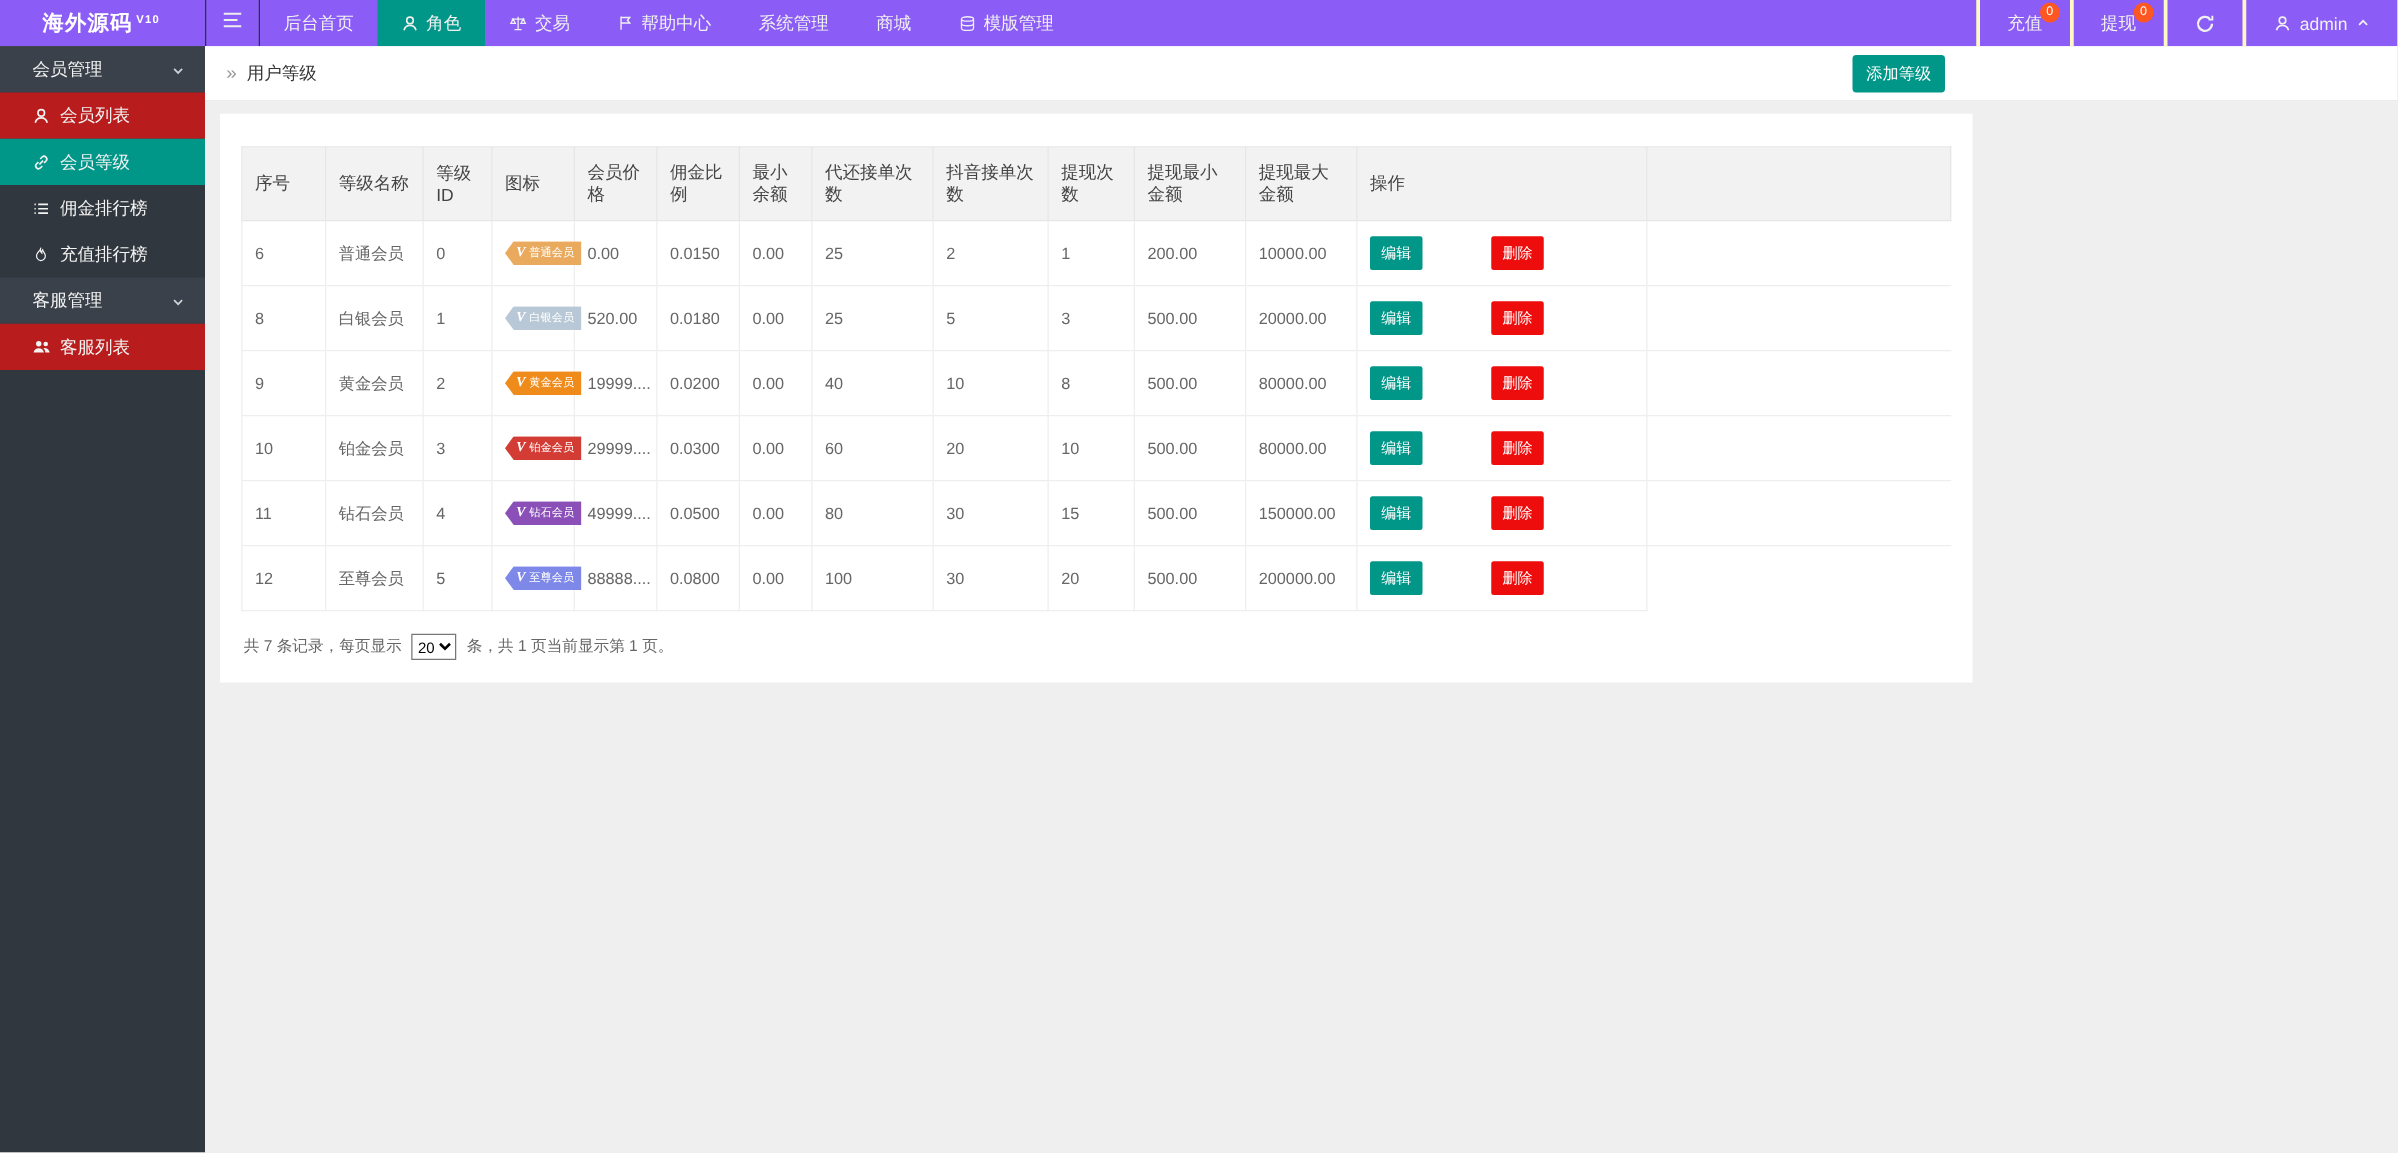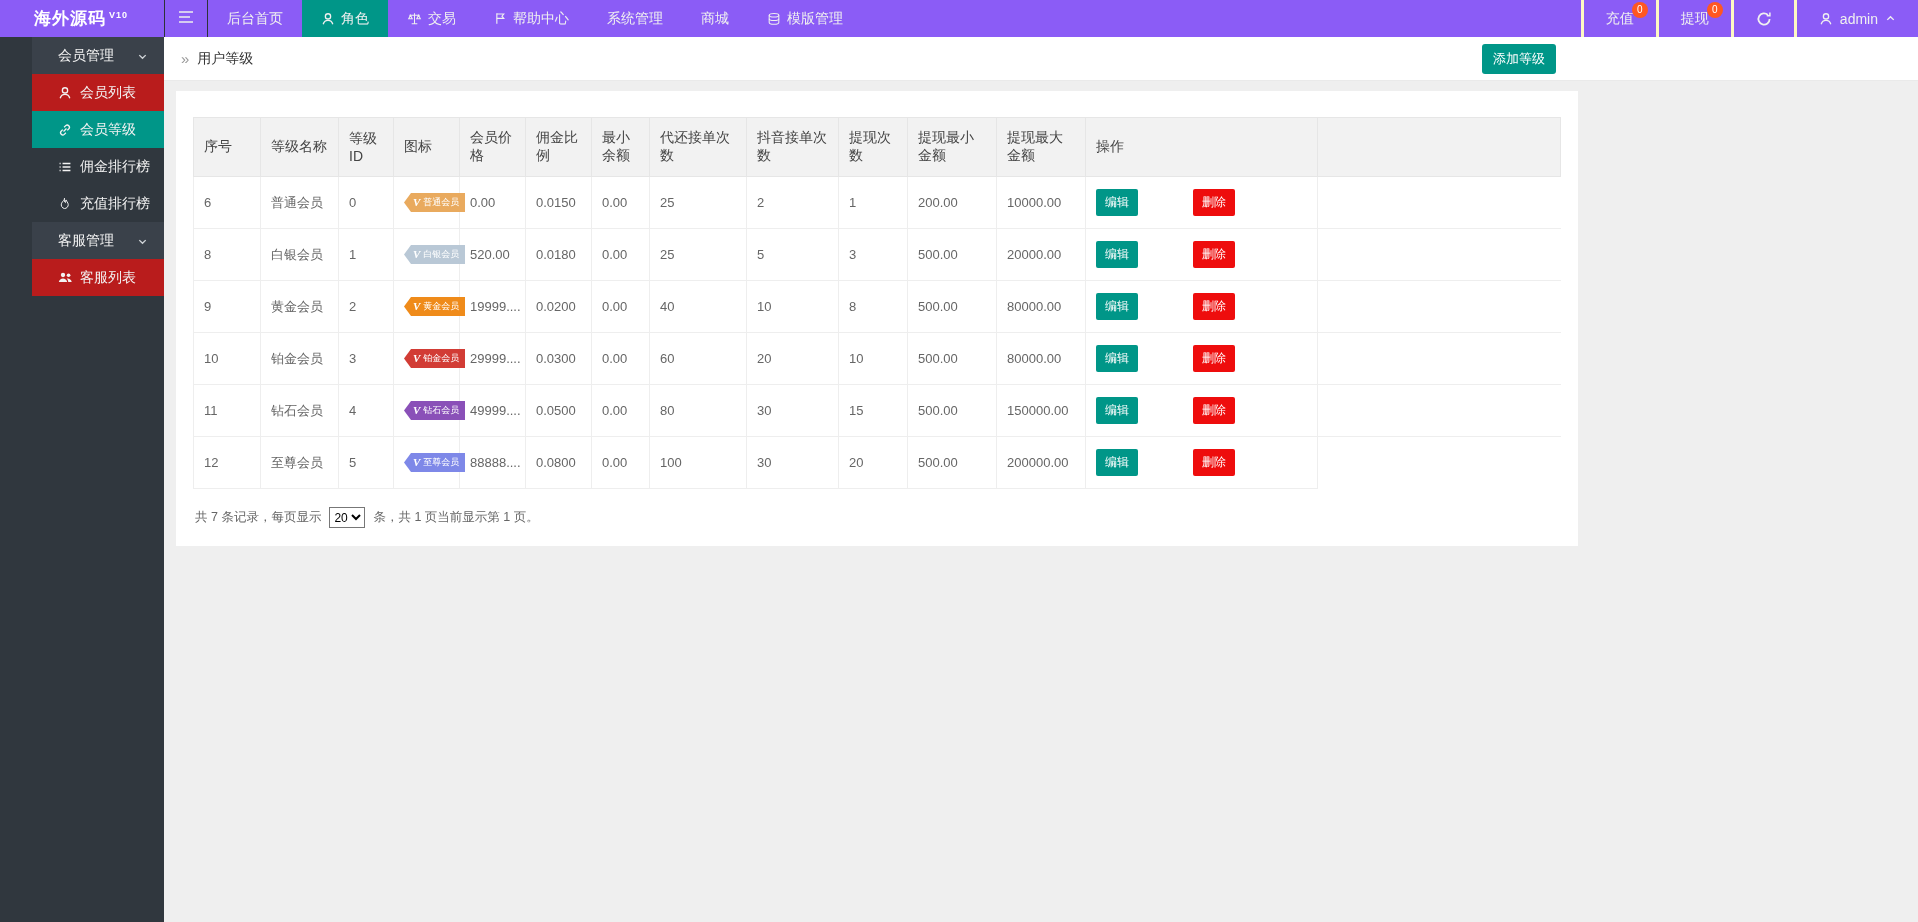--- a/index.html
+++ b/index.html
@@ -14,21 +14,21 @@
   .nav-item { display:flex; align-items:center; gap:6px; padding:0 19px; font-size:14px; color:#f0f0f0; cursor:pointer; }
   .nav-item.active { background:#009688; }
   .nav-item svg { display:block; }
   .nav-right { margin-left:auto; display:flex; align-items:stretch; }
   .nav-right .nav-item { border-left:3px solid #fef9c3; position:relative; padding:16px 22px; }
   .nav-badge { position:absolute; top:2px; right:8px; background:#ff5722; color:#fff; font-size:10px; min-width:16px; height:16px; line-height:16px; text-align:center; border-radius:8px; padding:0 4px; }
   .nav-user { gap:7px; }
 
   
   .layout { display:flex; height:885px; }
-  .sidebar { width:164px; background:#30373e; color:#fff; flex-shrink:0;padding-left:32px; }
+  .sidebar { width:164px; background:#30373e; color:#fff; flex-shrink:0; }
   .side-item { height:37px; display:flex; align-items:center; padding-left:26px; font-size:14px; cursor:pointer; position:relative; color:#f3f3f3; }
   .side-item .s-icon { width:22px; display:flex; align-items:center; }
   .side-group { background:#3a414a; }
   .side-group .chev { position:absolute; right:16px; top:12px; color:#cfd3d7; }
   .side-sub { background:#b91c1c; }
   .side-active { background:#009688 !important; }
   .main { flex:1; background:#efefef; overflow:hidden; }
 
   
   .topbar { background:#fff; height:44px; display:flex; align-items:center; border-bottom:1px solid #eaeaea; }

